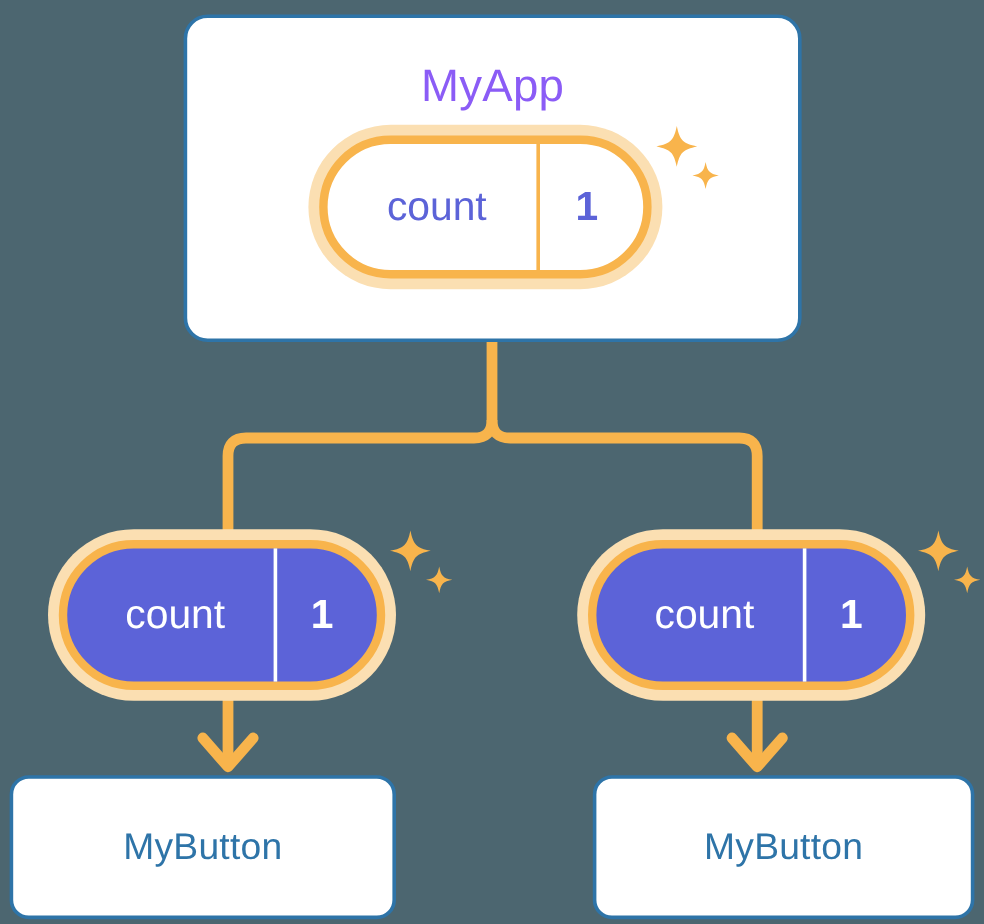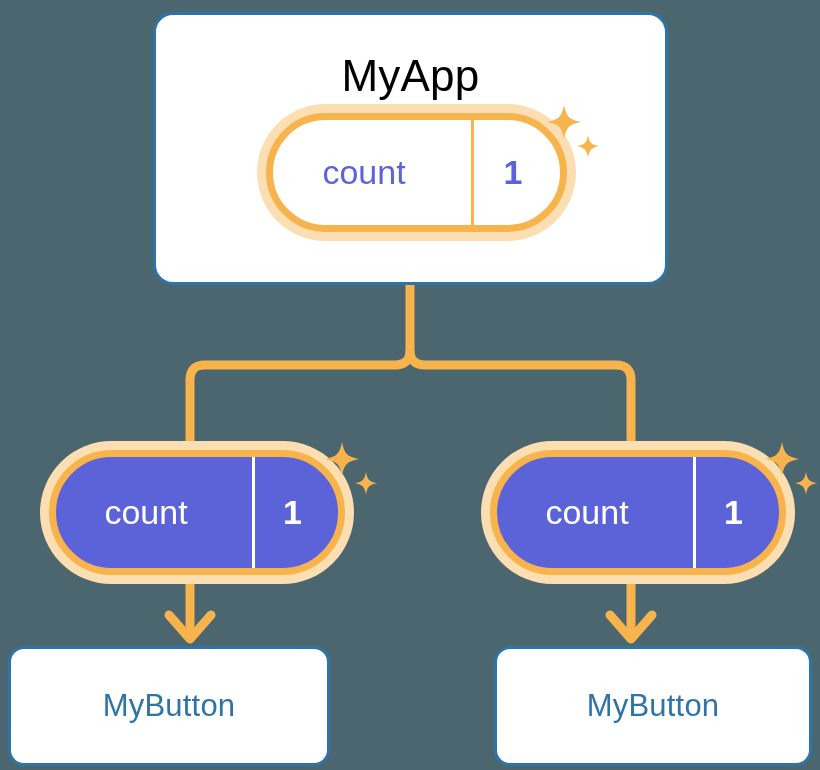--- a/index.html
+++ b/index.html
@@ -53,22 +53,22 @@
   }
   #btn-card-left  { left: 8px;   top: 646px; width: 322px; }
   #btn-card-right { left: 494px; top: 646px; width: 318px; }
 
   .card-title {
     position: absolute;
     left: 0;
     right: 0;
     top: 36px;
     text-align: center;
-    color: #000000;
-    font-size: 44px;
+    color: #8b5cf6;
+    font-size: 38px;
     font-weight: 400;
     letter-spacing: 0.2px;
   }
   .btn-label {
     color: #2e74a8;
     font-size: 31px;
     font-weight: 400;
     letter-spacing: 0.2px;
   }
 
@@ -78,21 +78,20 @@
   }
   .pill {
     position: relative;
     box-sizing: border-box;
     border-radius: 999px;
     display: flex;
     align-items: stretch;
     
     border: 7px solid #f8b44c;
     box-shadow: 0 0 0 9px #fbdfb2;
-    gap: 24px;
   }
   .pill-cell {
     display: flex;
     align-items: center;
     justify-content: center;
     box-sizing: border-box;
   }
   .pill-key {
     padding: 0 18px 0 26px;
   }

